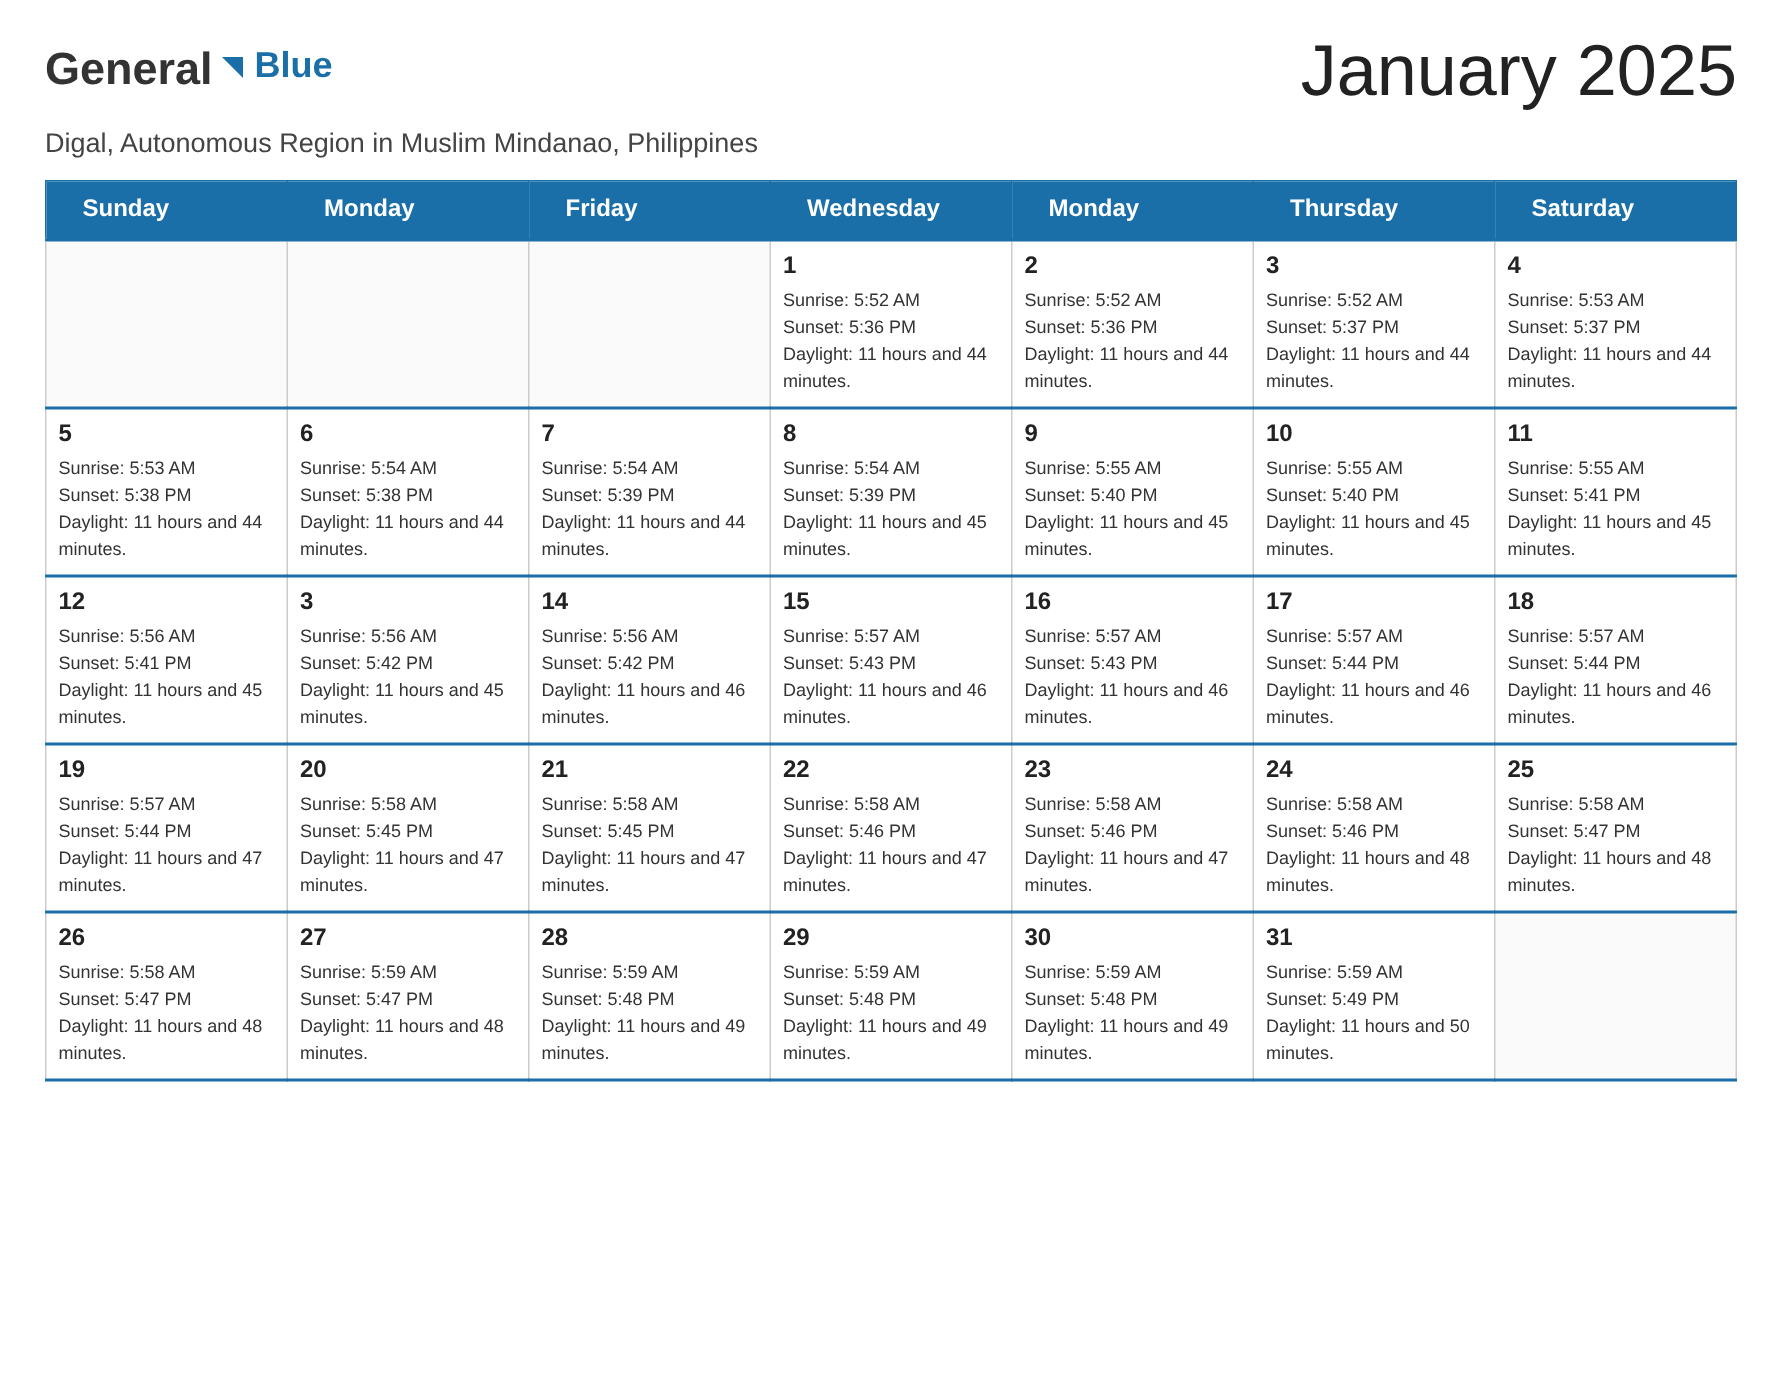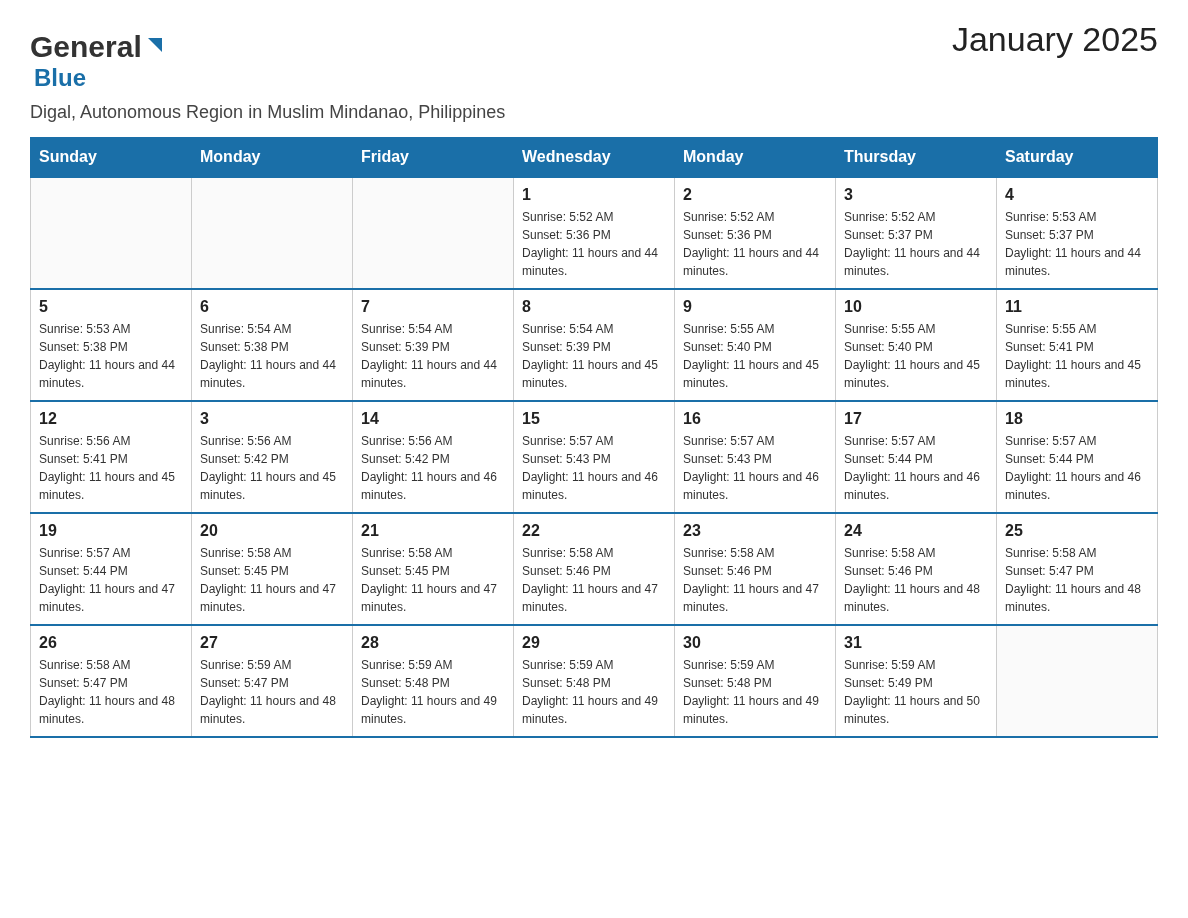--- a/index.html
+++ b/index.html
@@ -11,46 +11,46 @@
       padding: 20px 30px;
     }
     .header {
       display: flex;
       justify-content: space-between;
       align-items: flex-start;
       margin-bottom: 10px;
     }
     .logo {
       display: flex;
-      flex-direction: column;
+      flex-direction: row;
       align-items: flex-start;
       margin-top: 10px;
     }
     .month-title {
-      font-size: 34px;
+      font-size: 48px;
       font-weight: normal;
       color: #222;
       text-align: right;
     }
     .subtitle {
       font-size: 18px;
       color: #444;
       margin-bottom: 14px;
     }
     .calendar {
       width: 100%;
       border-collapse: collapse;
       border: 1px solid #aaa;
     }
     .calendar th {
       background: #1a6fa8;
       color: #fff;
       font-size: 16px;
       font-weight: bold;
-      padding: 10px 8px;
+      padding: 10px 24px;
       text-align: left;
       border: 1px solid #1a6fa8;
     }
     .calendar td {
       vertical-align: top;
       padding: 8px 8px;
       border: 1px solid #ccc;
       width: calc(100% / 7);
       min-height: 110px;
     }

